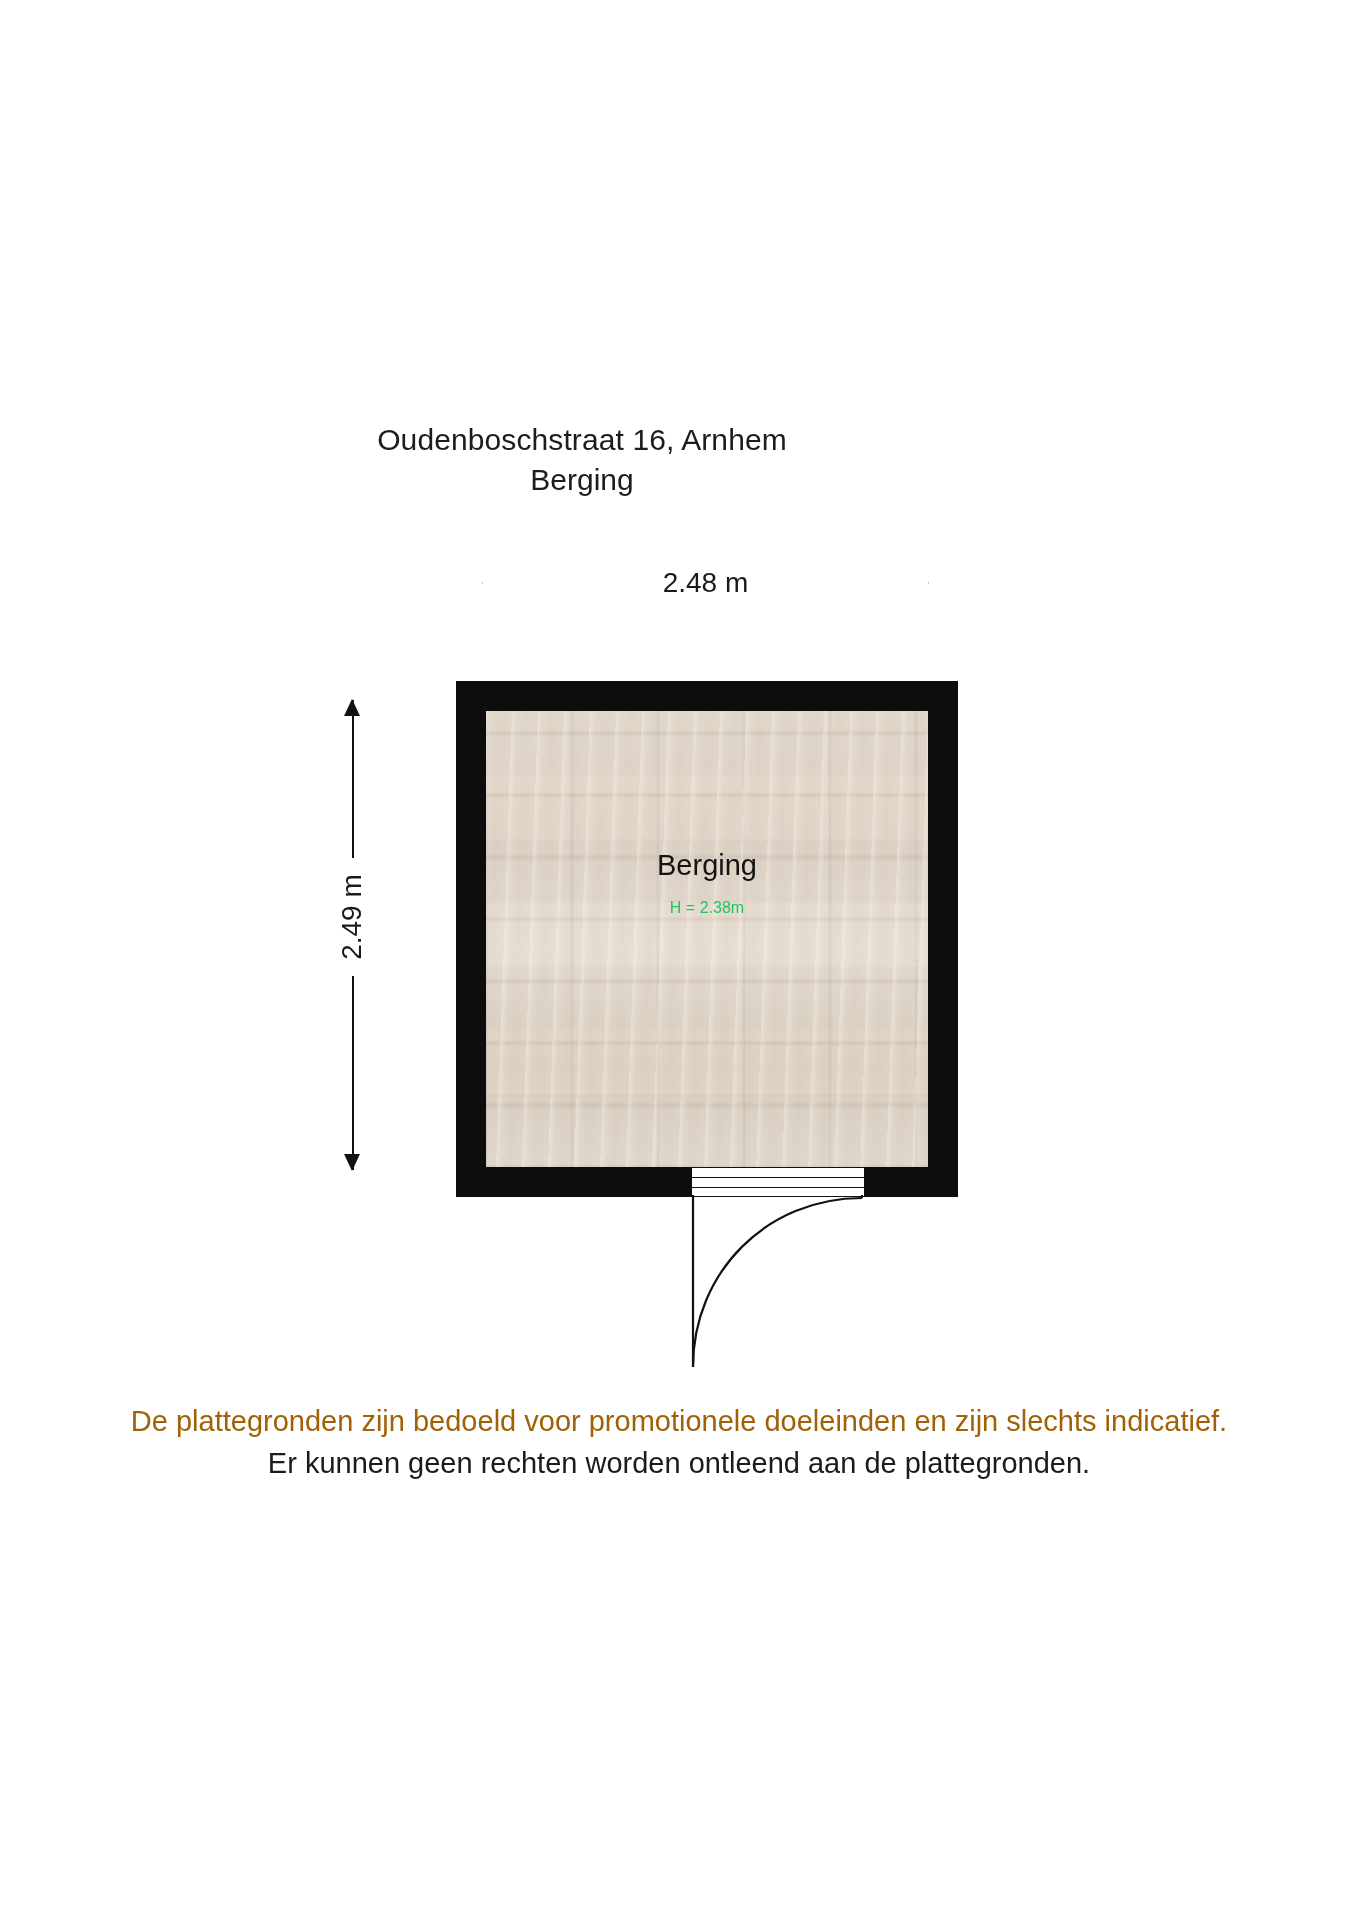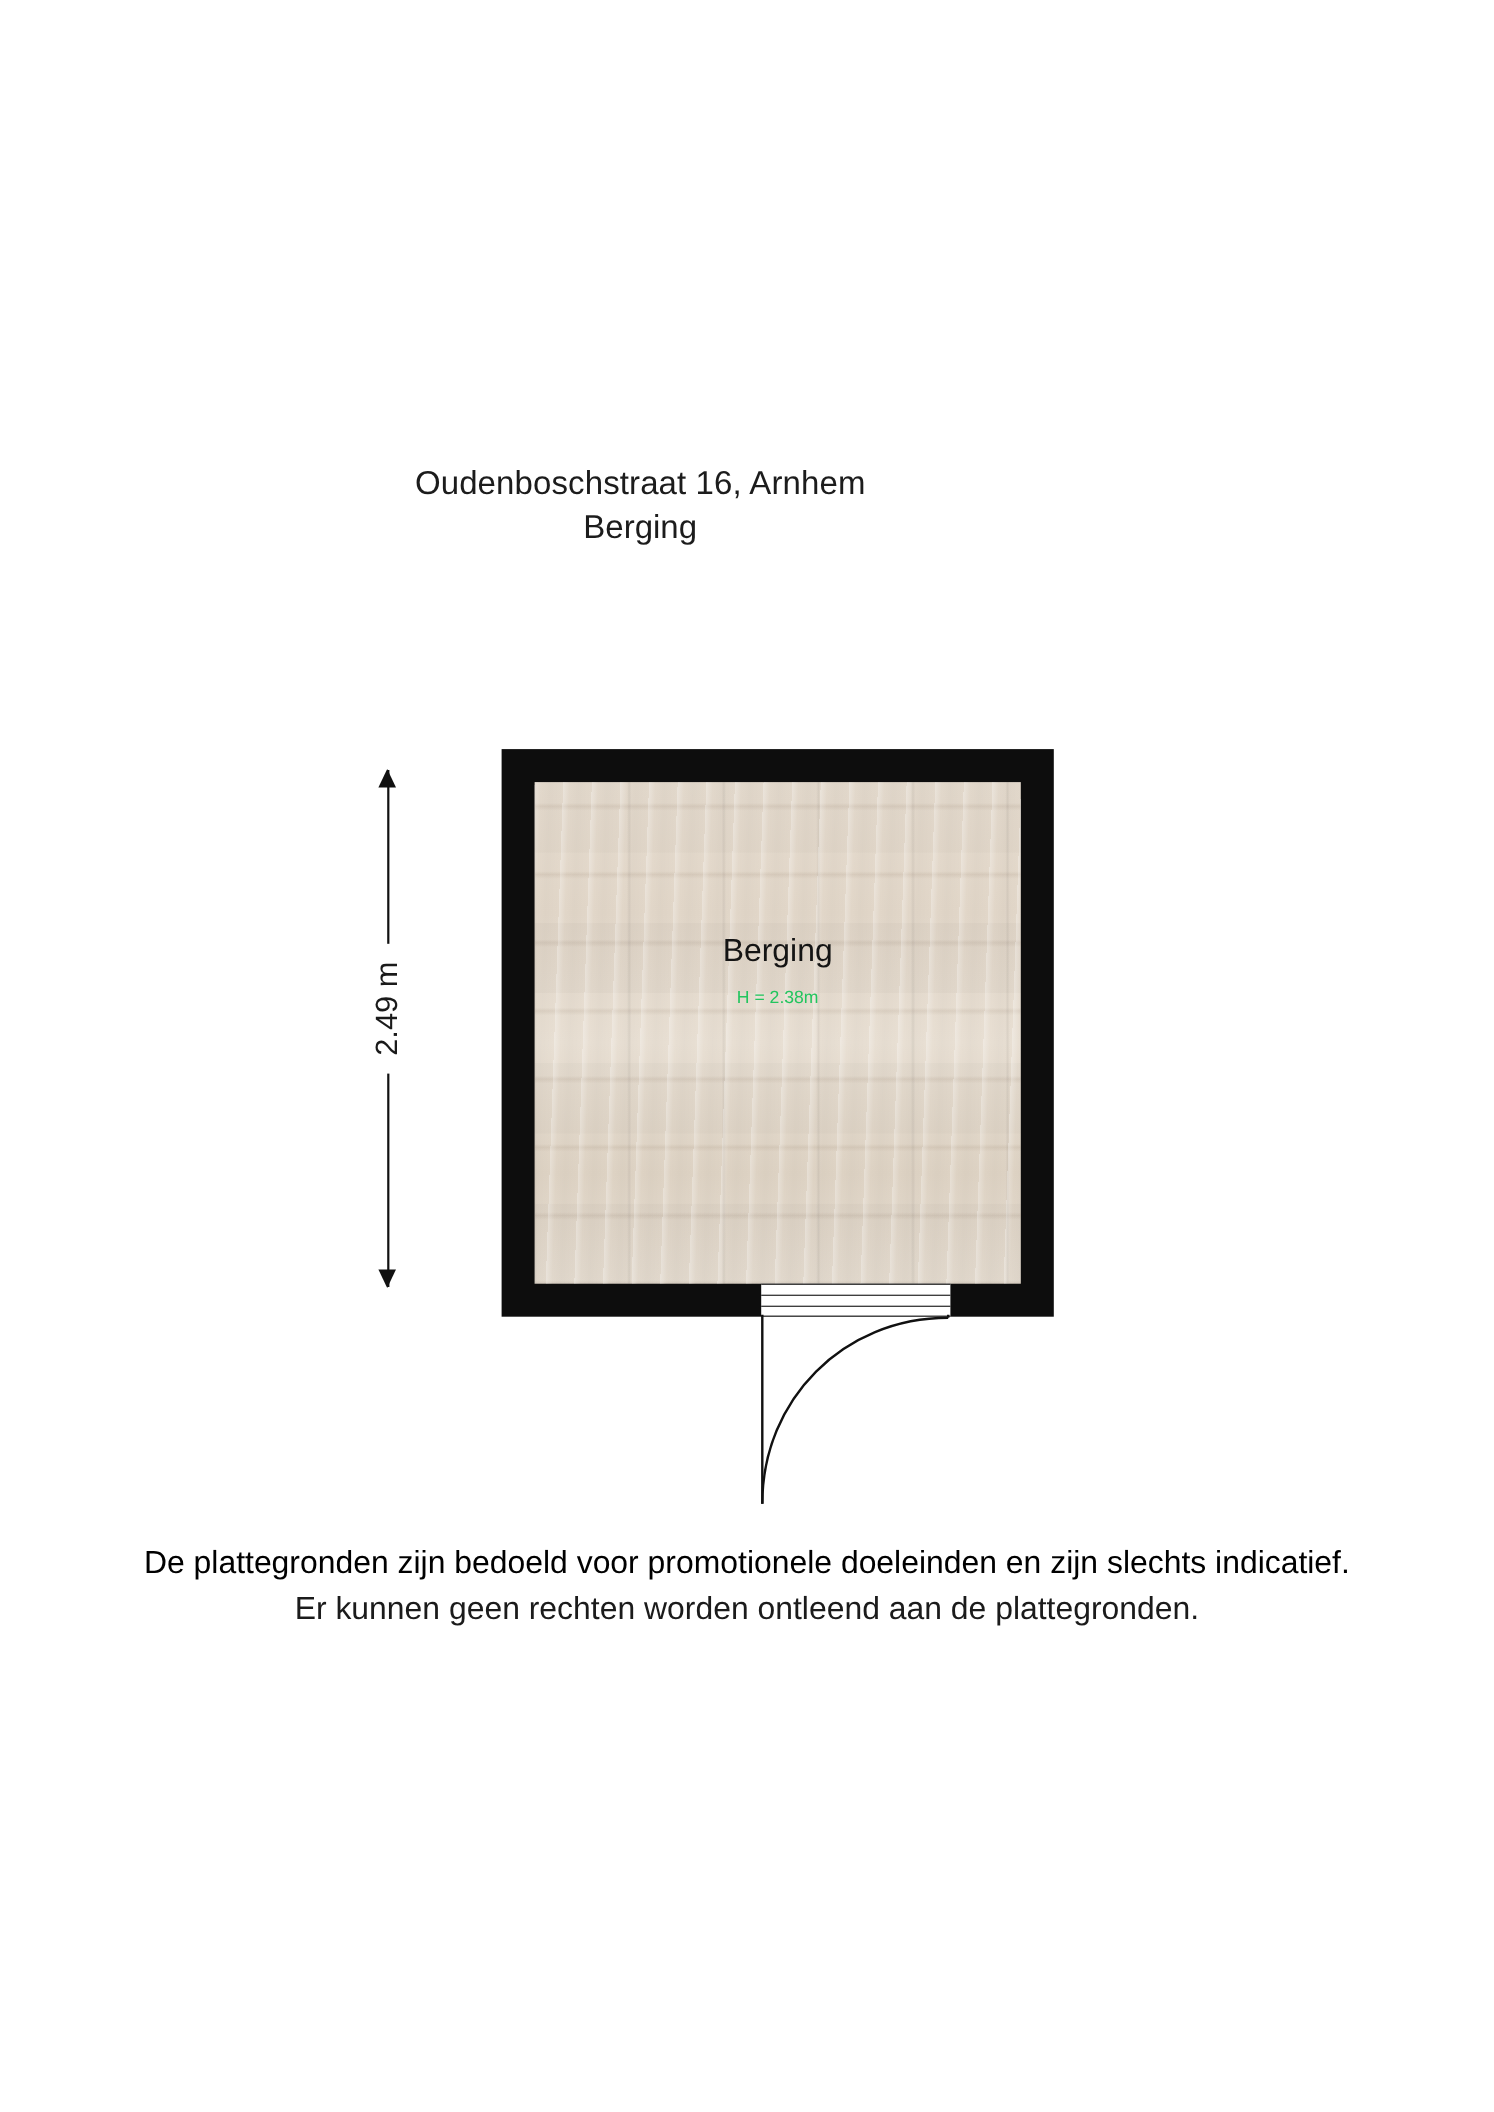--- a/index.html
+++ b/index.html
@@ -249,38 +249,46 @@
   .disclaimer {
     position: absolute;
     top: 1400px;
     left: 0;
     width: 1358px;
     text-align: center;
   }
   .disclaimer .l1 {
     font-size: 29px;
     line-height: 42px;
-    color: #000000;
+    color: #a16207;
   }
   .disclaimer .l2 {
     font-size: 29px;
     line-height: 42px;
     color: #1b1b1b;
   }
 </style>
 </head>
 <body>
 
 <div class="title-block">
   <div class="title-line1">Oudenboschstraat 16, Arnhem</div>
   <div class="title-line2">Berging</div>
 </div>
 
 <div class="plan">
 
+  <div class="dim-top">
+    <div class="line"></div>
+    <div class="arrow-left"></div>
+    <div class="arrow-right"></div>
+    <div class="label">
+      <span>2.48 m</span>
+    </div>
+  </div>
 
   <div class="dim-left">
     <div class="vline"></div>
     <div class="arrow-up"></div>
     <div class="arrow-down"></div>
     <div class="label">
       <span>2.49 m</span>
     </div>
   </div>
 

